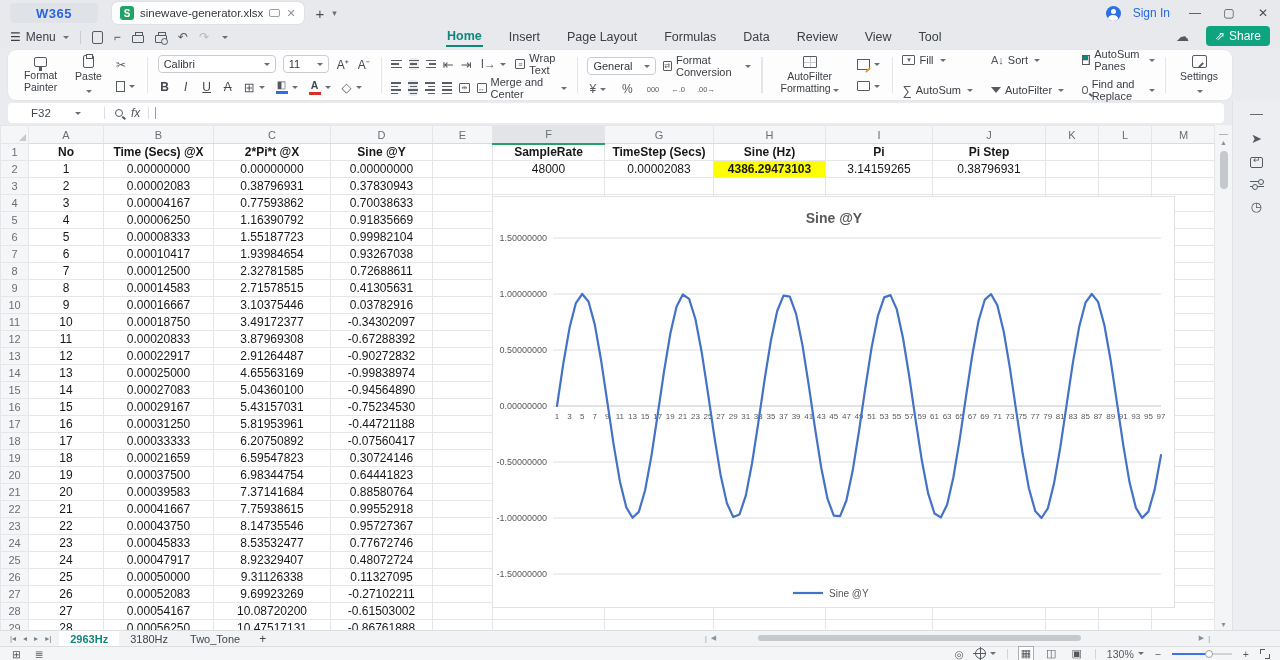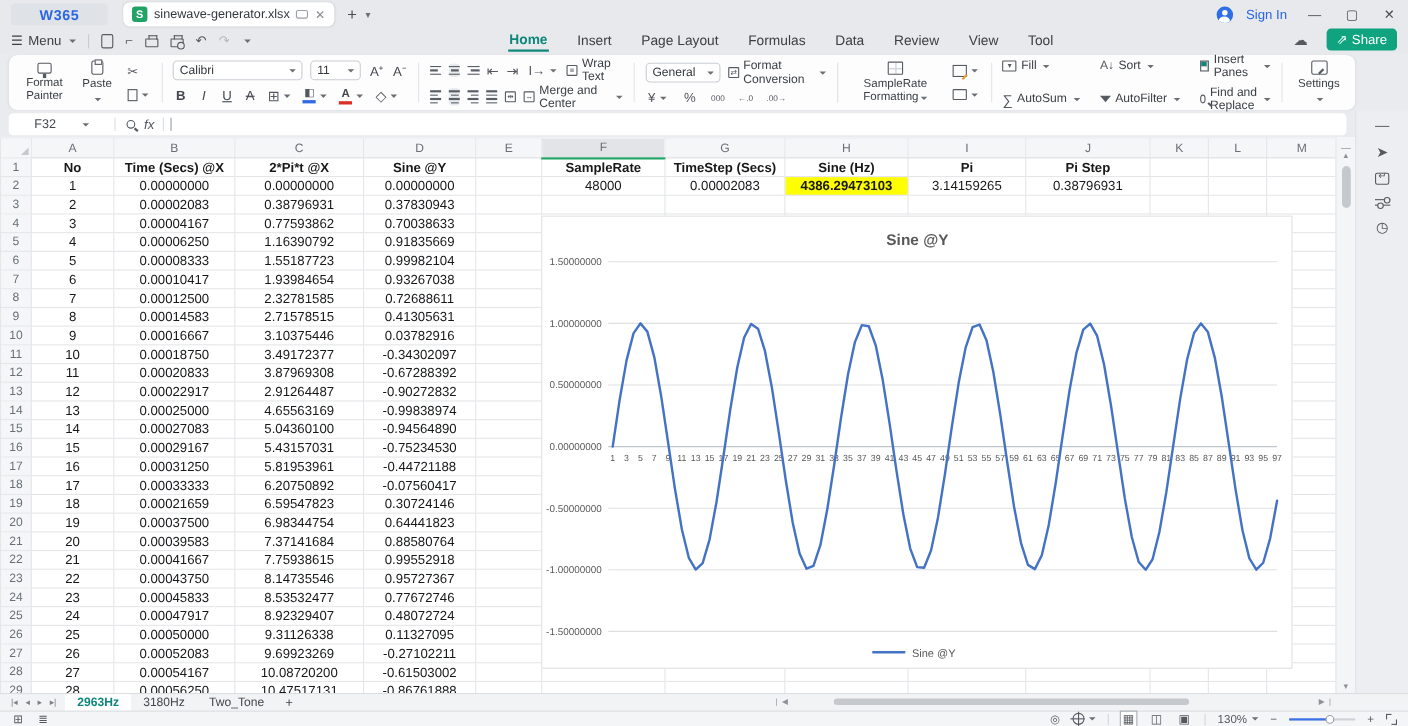--- a/index.html
+++ b/index.html
@@ -33,21 +33,21 @@
   .qat-sep { width:1px; height:13px; background:#c9cdd2; }
   .menu-label { display:flex; gap:5px; align-items:center; font-size:12px; color:#3c4045; }
   .i-doc { width:11px; height:13px; border:1.2px solid #565b61; border-radius:2px; display:inline-block; }
   .i-hook { font-size:12px; }
   .i-print { width:12px; height:8px; border:1.2px solid #565b61; border-radius:1px; position:relative; display:inline-block; margin-top:3px;}
   .i-print::before { content:""; position:absolute; left:2px; top:-4px; width:6px; height:3px; border:1.2px solid #565b61; border-bottom:none; }
   .i-print.prev::after { content:""; position:absolute; right:-2px; bottom:-3px; width:5px; height:5px; border:1.2px solid #565b61; border-radius:50%; background:#e7e9ec; }
   .dim { color:#b6babf; }
   #menutabs { position:absolute; left:446px; top:0; height:22px; display:flex; align-items:center; gap:25px; font-size:12.5px; color:#3c4045; }
   .mtab { padding:2px 1px; }
-  .mtab.active { color:#0e877b; font-weight:bold; border-bottom:2px solid #0e877b;margin-left:16px; }
+  .mtab.active { color:#0e877b; font-weight:bold; border-bottom:2px solid #0e877b; }
   #menu-right { position:absolute; right:10px; top:-3px; height:26px; display:flex; align-items:center; gap:12px; }
   .i-cloud { position:relative; width:18px; height:14px; font-size:13px; color:#55595f; }
   .share-btn { height:20px; background:#0fa37f; color:#fff; border-radius:4px; font-size:12px; display:flex;
     align-items:center; gap:4px; padding:0 9px; }
 
   
   #ribbon { top:48px; height:55px; }
   #ribbon-card { position:absolute; left:8px; right:48px; top:2px; height:50px; background:#fdfdfe; border-radius:8px;
     display:flex; align-items:stretch; box-shadow:0 0 2px rgba(0,0,0,.08); }
   .rgroup { display:flex; align-items:center; padding:0 10px; gap:8px; }
@@ -369,21 +369,21 @@
           <span class="tiny">←.0</span>
           <span class="tiny">.00→</span>
         </div>
       </div>
     </div>
     <div class="rsep"></div>
     <div class="rsep"></div>
     <div class="rgroup">
       <div class="bigbtn">
         <span class="i-cf"></span>
-        <span class="biglbl"><span>SampleRate Formatting</span><span class="car"></span></span>
+        <span class="biglbl"><span>AutoFilter Formatting</span><span class="car"></span></span>
       </div>
       <div class="minicol">
         <span class="mini">
             <span class="i-pen"></span>
             <span class="car"></span>
           </span>
         <span class="mini">
             <span class="i-box"></span>
             <span class="car"></span>
           </span>
@@ -397,21 +397,21 @@
             <span>Fill</span>
             <span class="car"></span>
           </span>
         <span class="lblbtn">
             <span class="glyph" style="font-size:11px">A↓</span>
             <span>Sort</span>
             <span class="car"></span>
           </span>
         <span class="lblbtn">
             <span class="i-freeze"></span>
-            <span>Insert Panes</span>
+            <span>AutoSum Panes</span>
             <span class="car"></span>
           </span>
         <span class="lblbtn">
             <span class="glyph">∑</span>
             <span>AutoSum</span>
             <span class="car"></span>
           </span>
         <span class="lblbtn">
             <span class="i-funnel"></span>
             <span>AutoFilter</span>

